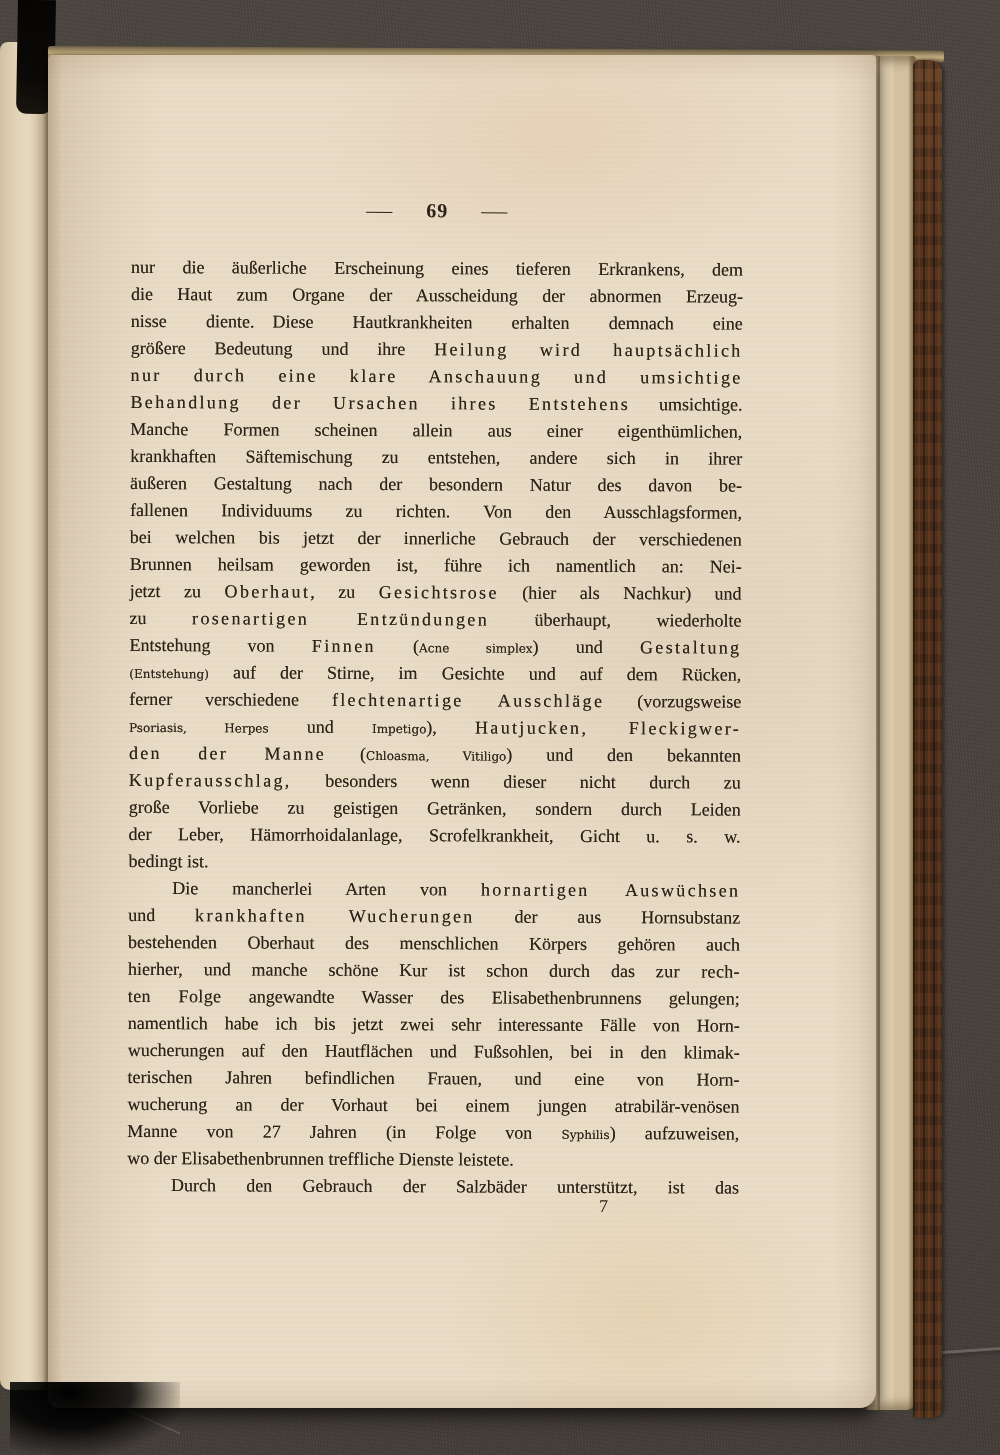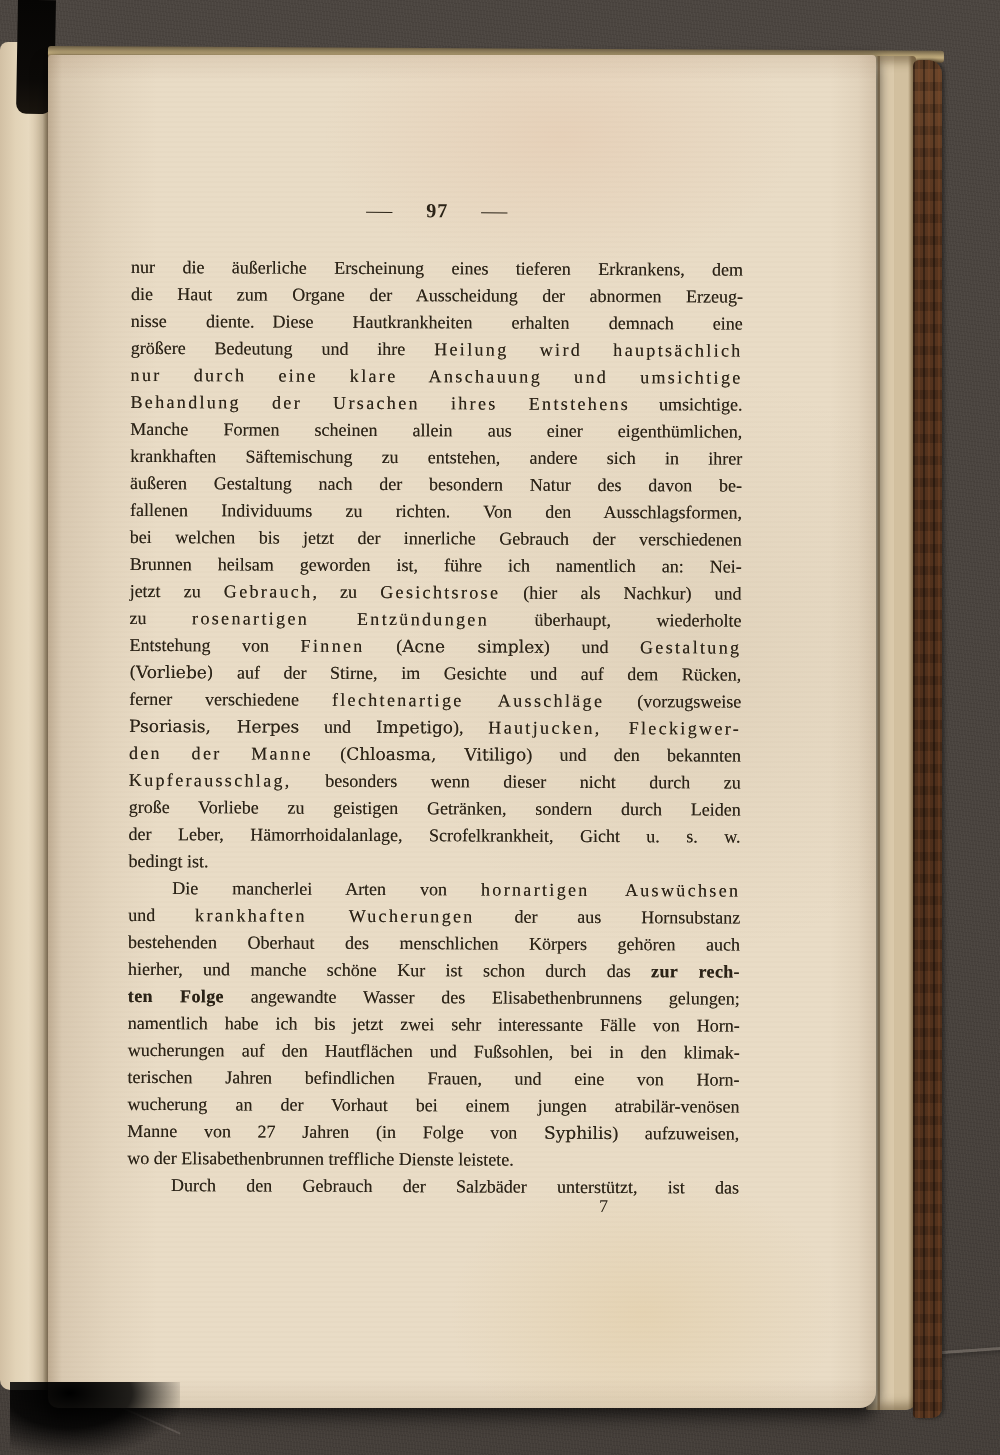--- a/index.html
+++ b/index.html
@@ -96,22 +96,22 @@
     font-size:18px;line-height:27px;
     text-shadow:0 0 0.35px rgba(43,35,23,0.65);
   }
   .line{
     text-align:justify;text-align-last:justify;-moz-text-align-last:justify;
     height:27px;white-space:nowrap;
   }
   .line.indent{padding-left:44px;}
   .line.no-just{text-align-last:left;-moz-text-align-last:left;}
   .seg-g{letter-spacing:0.13em;}
-  .seg-b{font-weight:bold;letter-spacing:0.02em;}
-  .seg-a{font-family:"DejaVu Serif",serif;font-size:17px;}
+  .seg-b{font-weight:normal;letter-spacing:0.02em;}
+  .seg-a{font-family:"DejaVu Serif",serif;font-size:12px;}
   .signature{
     position:absolute;left:84px;top:1140px;width:612px;
     padding-left:472px;box-sizing:border-box;
     font-size:18px;
   }
   .corner-shadow{
     position:absolute;left:10px;top:1382px;width:170px;height:73px;
     background:radial-gradient(ellipse at 35% 15%, #000 0%, rgba(0,0,0,0.85) 40%, rgba(0,0,0,0) 75%);
   }
 </style>
@@ -125,40 +125,40 @@
   <div class="left-stack"></div>
   <div class="black-ribbon"></div>
   <div class="top-edge"></div>
   <div class="fore-edge"></div>
   <div class="cover-edge"></div>
 
   <div class="page">
     <div class="page-inner">
       <div class="page-header">
         <span class="dash">—</span>
-        <span class="pagenum">97</span>
+        <span class="pagenum">69</span>
         <span class="dash">—</span>
       </div>
       <div class="text-block" id="text-block">
           <div class="line"><span class="seg-n">nur die äußerliche Erscheinung eines tieferen Erkrankens, dem</span></div>
           <div class="line"><span class="seg-n">die Haut zum Organe der Ausscheidung der abnormen Erzeug-</span></div>
           <div class="line"><span class="seg-n">nisse diente.  Diese Hautkrankheiten erhalten demnach eine</span></div>
           <div class="line"><span class="seg-n">größere Bedeutung und ihre </span><span class="seg-g">Heilung wird hauptsächlich</span></div>
           <div class="line"><span class="seg-g">nur durch eine klare Anschauung und umsichtige</span></div>
           <div class="line"><span class="seg-g">Behandlung der Ursachen ihres Entstehens</span><span class="seg-n"> umsichtige.</span></div>
           <div class="line"><span class="seg-n">Manche Formen scheinen allein aus einer eigenthümlichen,</span></div>
           <div class="line"><span class="seg-n">krankhaften Säftemischung zu entstehen, andere sich in ihrer</span></div>
           <div class="line"><span class="seg-n">äußeren Gestaltung nach der besondern Natur des davon be-</span></div>
           <div class="line"><span class="seg-n">fallenen Individuums zu richten. Von den Ausschlagsformen,</span></div>
           <div class="line"><span class="seg-n">bei welchen bis jetzt der innerliche Gebrauch der verschiedenen</span></div>
           <div class="line"><span class="seg-n">Brunnen heilsam geworden ist, führe ich namentlich an: Nei-</span></div>
-          <div class="line"><span class="seg-n">jetzt zu </span><span class="seg-g">Gebrauch</span><span class="seg-n">, zu </span><span class="seg-g">Gesichtsrose</span><span class="seg-n"> (hier als Nachkur) und</span></div>
+          <div class="line"><span class="seg-n">jetzt zu </span><span class="seg-g">Oberhaut</span><span class="seg-n">, zu </span><span class="seg-g">Gesichtsrose</span><span class="seg-n"> (hier als Nachkur) und</span></div>
           <div class="line"><span class="seg-n">zu </span><span class="seg-g">rosenartigen Entzündungen</span><span class="seg-n"> überhaupt, wiederholte</span></div>
           <div class="line"><span class="seg-n">Entstehung von </span><span class="seg-g">Finnen</span><span class="seg-n"> (</span><span class="seg-a">Acne simplex</span><span class="seg-n">) und </span><span class="seg-g">Gestaltung</span></div>
-          <div class="line"><span class="seg-a">(Vorliebe)</span><span class="seg-n"> auf der Stirne, im Gesichte und auf dem Rücken,</span></div>
+          <div class="line"><span class="seg-a">(Entstehung)</span><span class="seg-n"> auf der Stirne, im Gesichte und auf dem Rücken,</span></div>
           <div class="line"><span class="seg-n">ferner verschiedene </span><span class="seg-g">flechtenartige Ausschläge</span><span class="seg-n"> (vorzugsweise</span></div>
           <div class="line"><span class="seg-a">Psoriasis, Herpes</span><span class="seg-n"> und </span><span class="seg-a">Impetigo</span><span class="seg-n">), </span><span class="seg-g">Hautjucken, Fleckigwer-</span></div>
           <div class="line"><span class="seg-g">den der Manne</span><span class="seg-n"> (</span><span class="seg-a">Chloasma, Vitiligo</span><span class="seg-n">) und den bekannten</span></div>
           <div class="line"><span class="seg-g">Kupferausschlag,</span><span class="seg-n"> besonders wenn dieser nicht durch zu</span></div>
           <div class="line"><span class="seg-n">große Vorliebe zu geistigen Getränken, sondern durch Leiden</span></div>
           <div class="line"><span class="seg-n">der Leber, Hämorrhoidalanlage, Scrofelkrankheit, Gicht u. s. w.</span></div>
           <div class="line no-just"><span class="seg-n">bedingt ist.</span></div>
           <div class="line indent"><span class="seg-n">Die mancherlei Arten von </span><span class="seg-g">hornartigen Auswüchsen</span></div>
           <div class="line"><span class="seg-n">und </span><span class="seg-g">krankhaften Wucherungen</span><span class="seg-n"> der aus Hornsubstanz</span></div>
           <div class="line"><span class="seg-n">bestehenden Oberhaut des menschlichen Körpers gehören auch</span></div>

